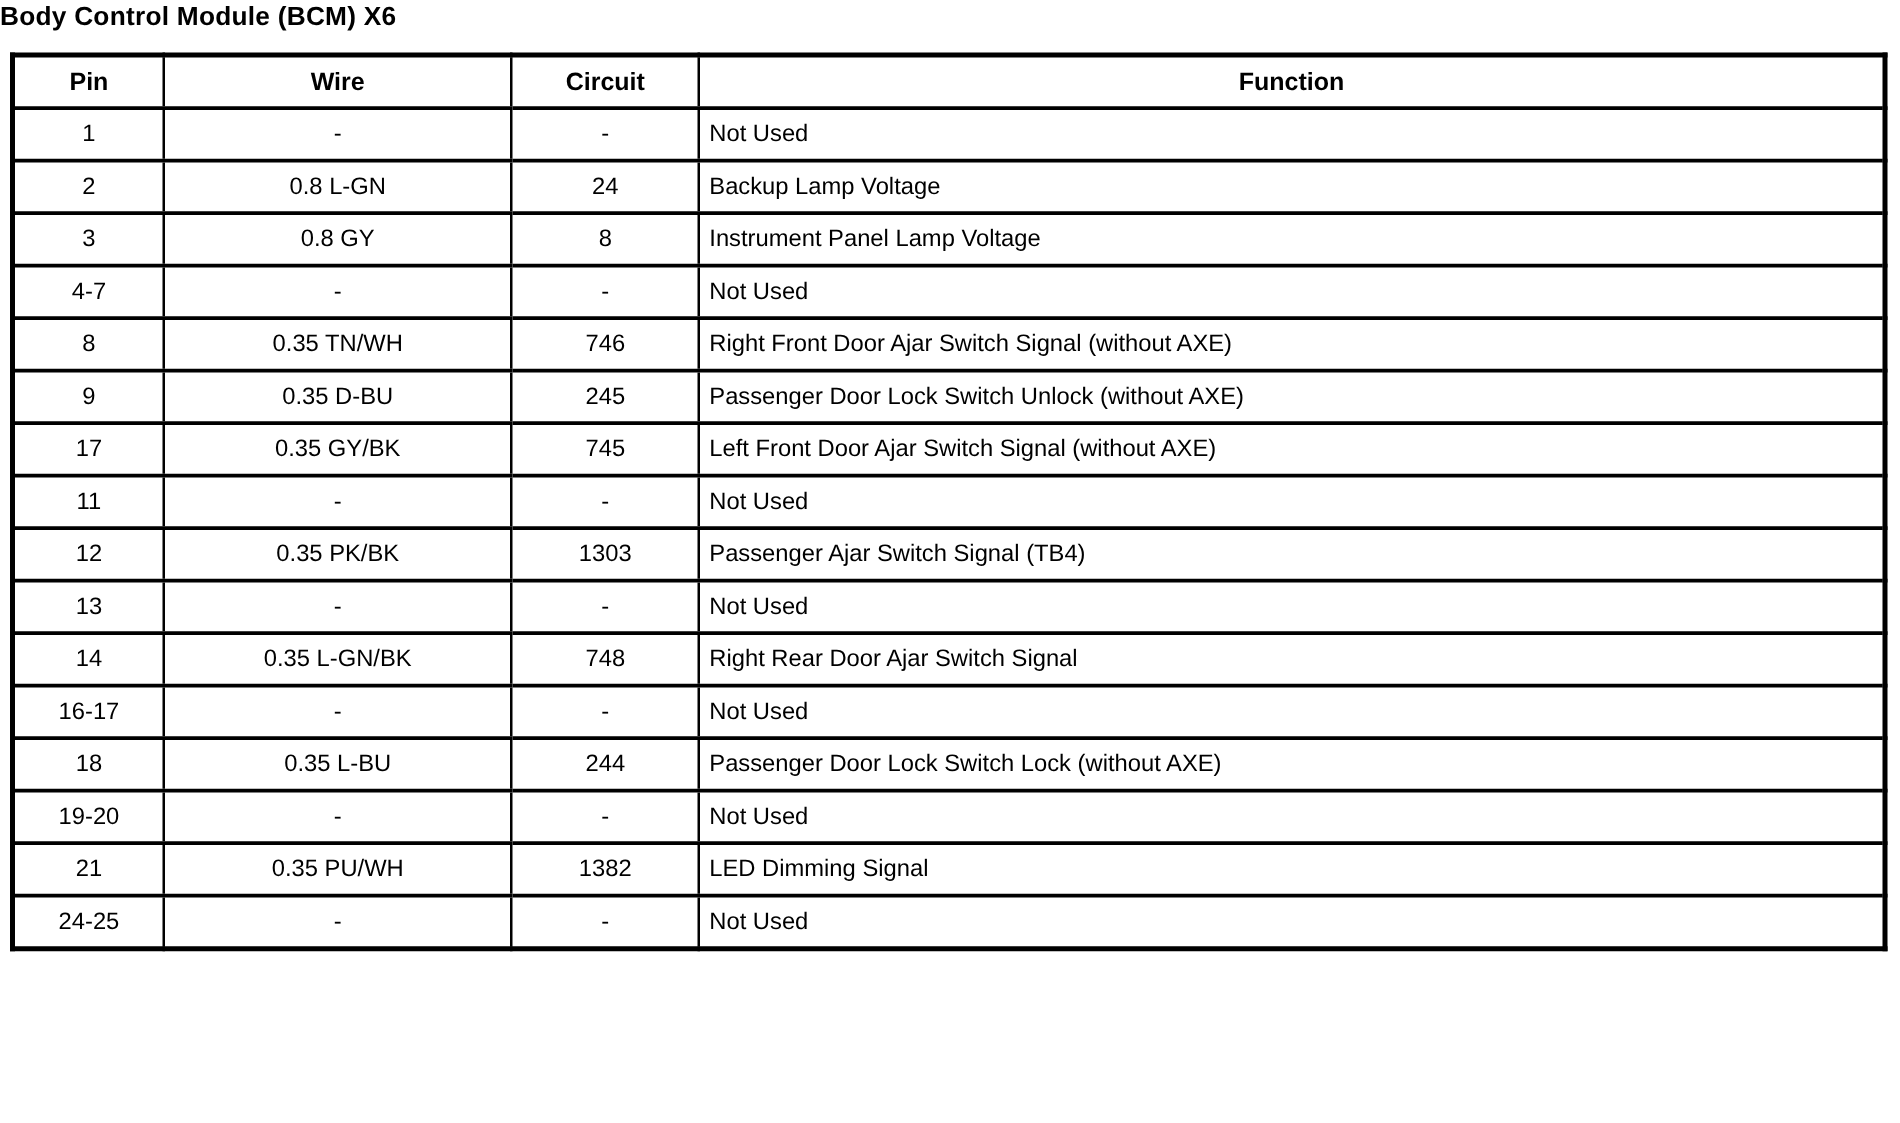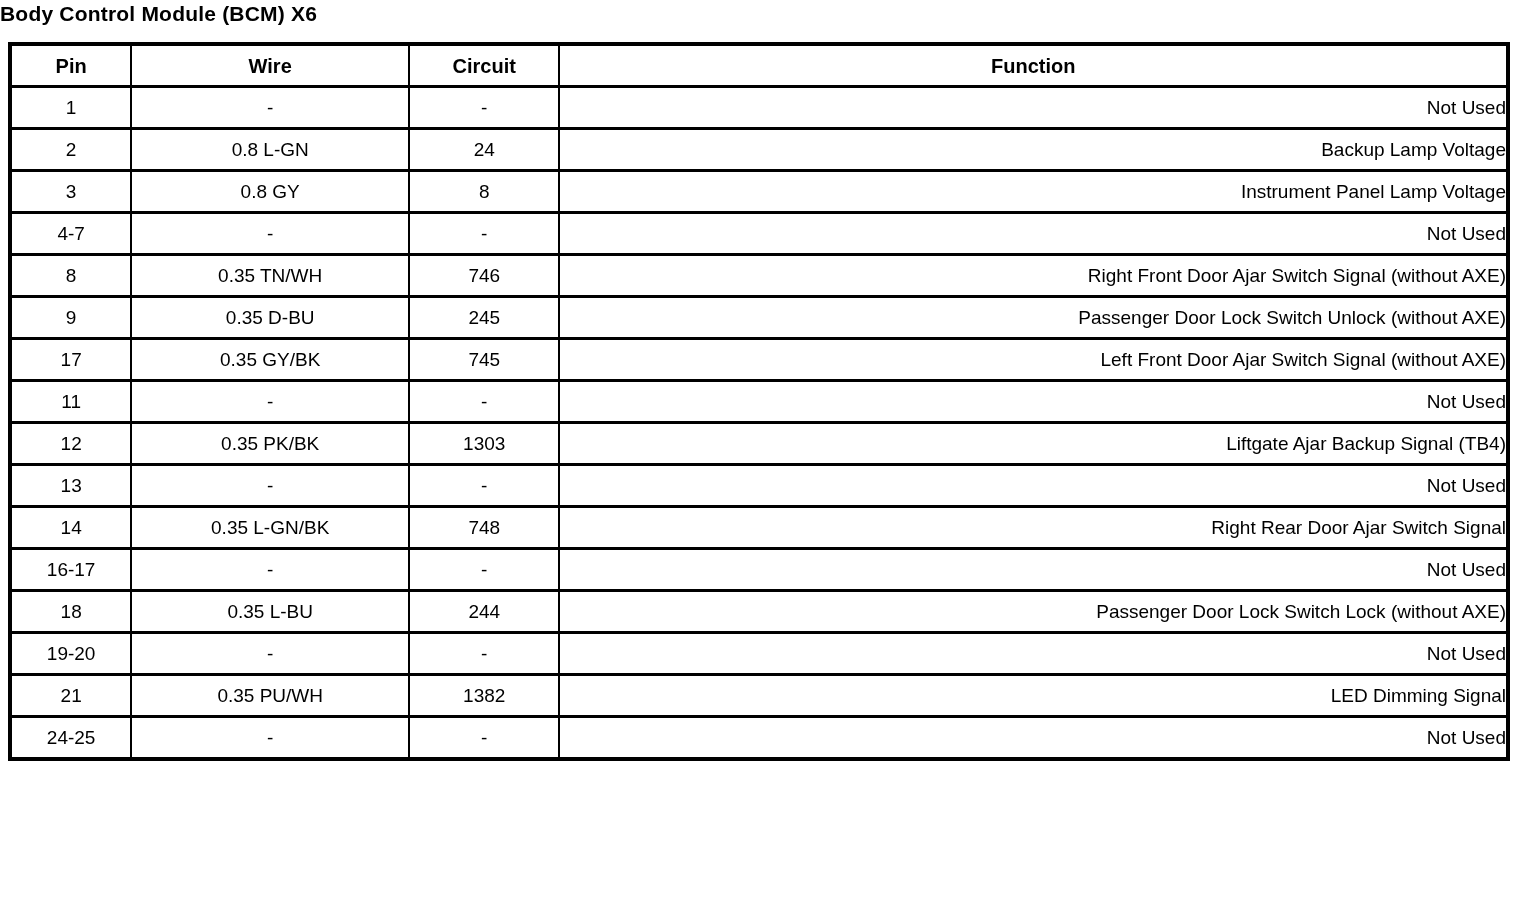--- a/index.html
+++ b/index.html
@@ -50,21 +50,21 @@
   }
   table.pinout th {
     font-size: 20px;
     font-weight: bold;
     text-align: center;
   }
   table.pinout td.center {
     text-align: center;
   }
   table.pinout td.fn {
-    text-align: right;
+    text-align: left;
     padding-left: 7px;
   }
 </style>
 </head>
 <body>
 
 <div class="page">
 
   <div class="title">Body Control Module (BCM) X6</div>
 
@@ -129,21 +129,21 @@
         <tr>
           <td class="center">11</td>
           <td class="center">-</td>
           <td class="center">-</td>
           <td class="fn">Not Used</td>
         </tr>
         <tr>
           <td class="center">12</td>
           <td class="center">0.35 PK/BK</td>
           <td class="center">1303</td>
-          <td class="fn">Liftgate Ajar Backup Signal (TB4)</td>
+          <td class="fn">Passenger Ajar Switch Signal (TB4)</td>
         </tr>
         <tr>
           <td class="center">13</td>
           <td class="center">-</td>
           <td class="center">-</td>
           <td class="fn">Not Used</td>
         </tr>
         <tr>
           <td class="center">14</td>
           <td class="center">0.35 L-GN/BK</td>

